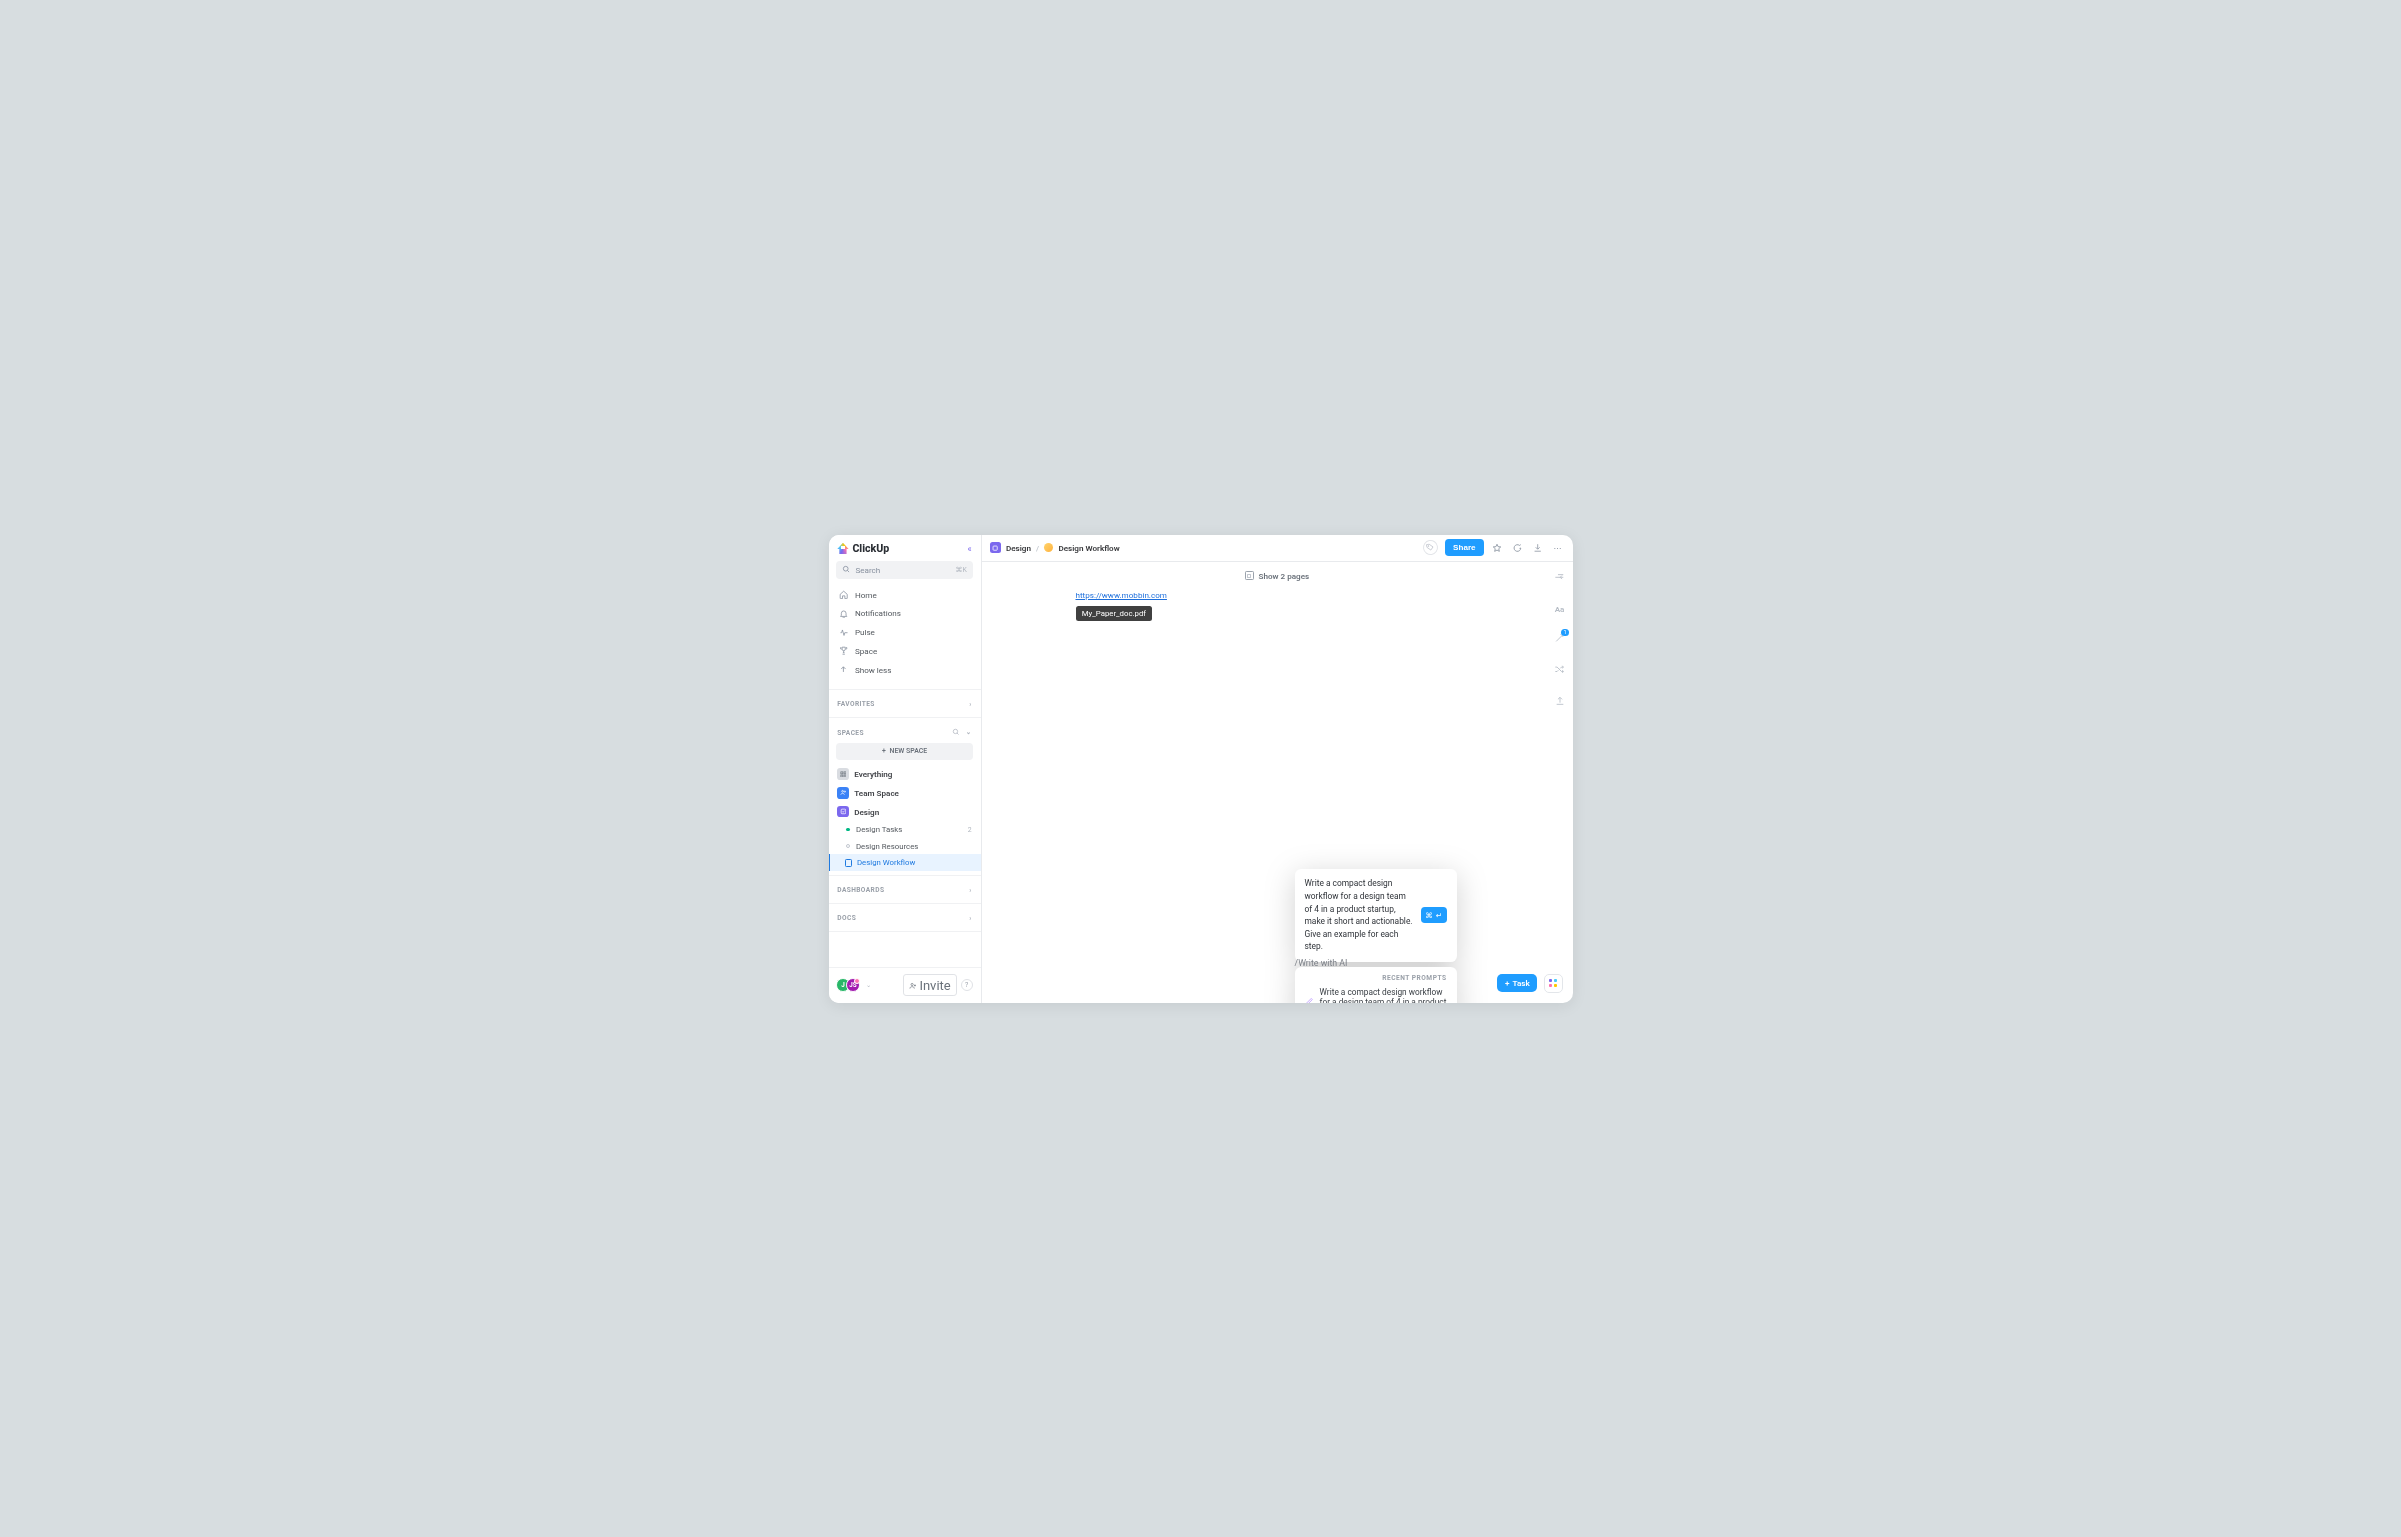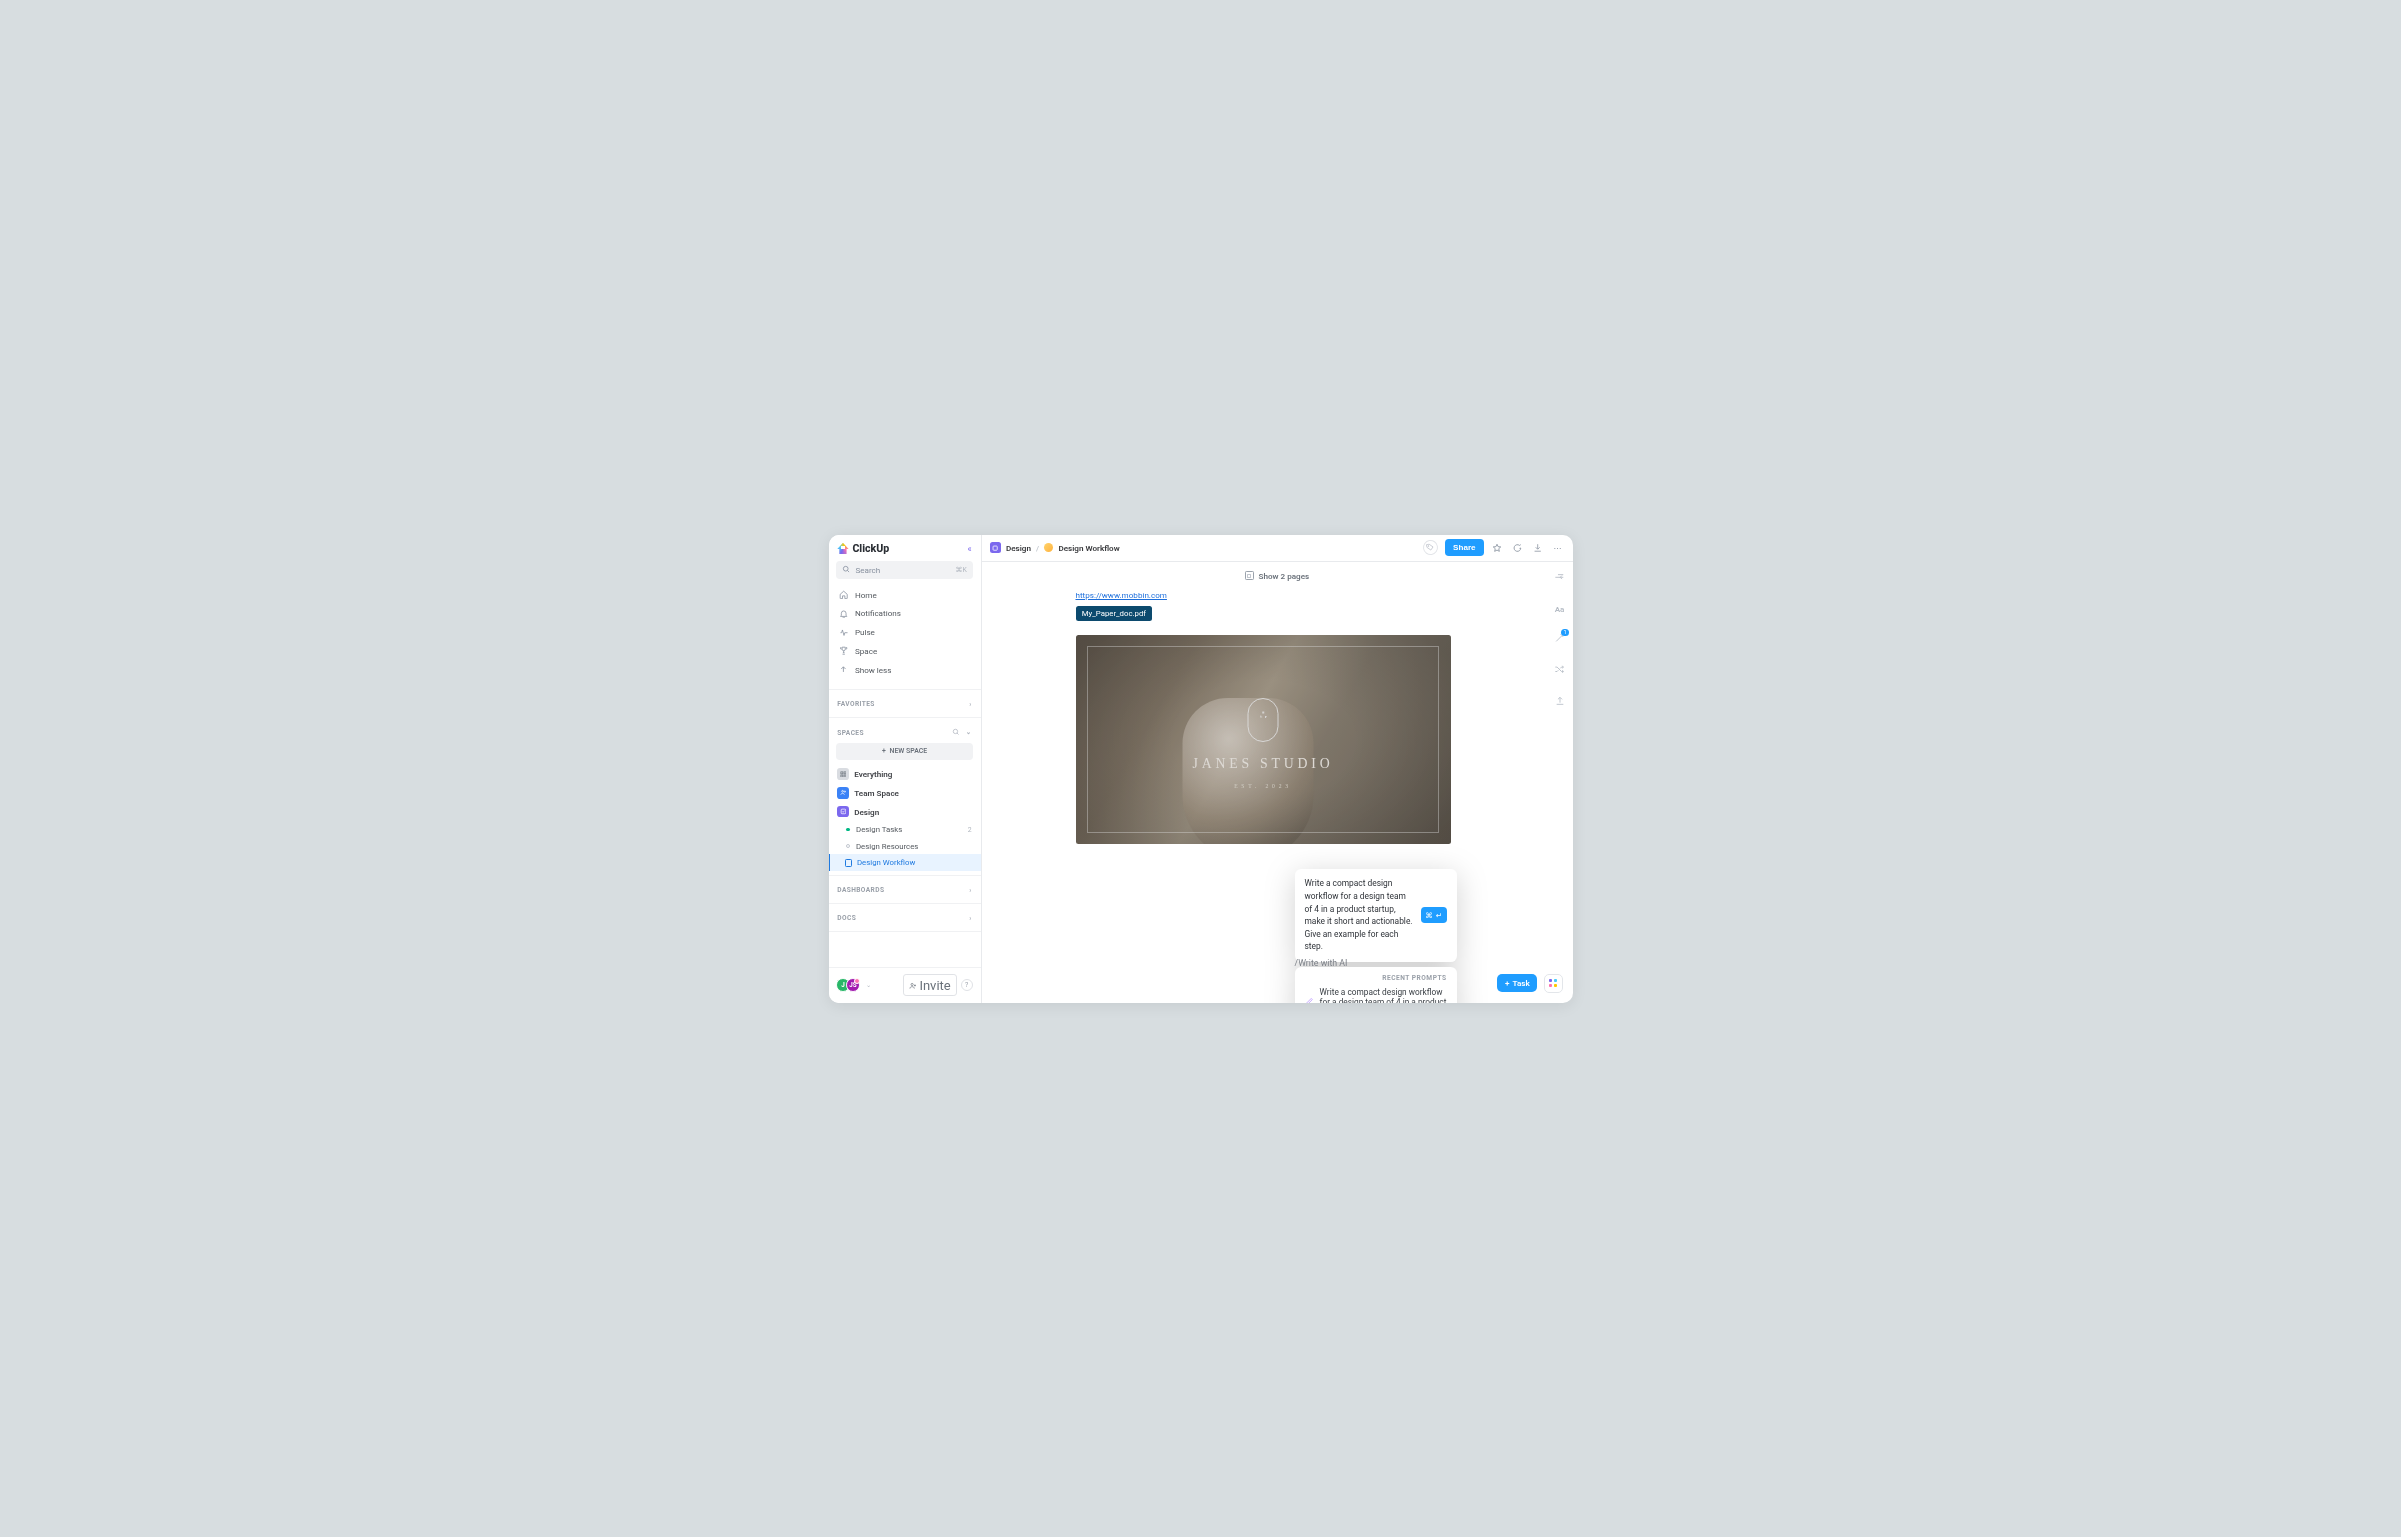--- a/index.html
+++ b/index.html
@@ -160,21 +160,21 @@
 .code-block{
   background:#fafafb;border-radius:0 0 3.8px 3.8px;padding:6.3px 11.3px 11.3px 11.3px;
   font-family:ui-monospace,"SF Mono",Menlo,Consolas,monospace;
   font-size:7.8px;color:#666;line-height:1.7;white-space:pre;
   margin-bottom:12.5px;width:375px;
 }
 .code-block .tag{color:#888;}
 .code-block .txt{color:#222;}
 .link-line a{color:#1d6fdc;text-decoration:underline;}
 .file-pill{
-  display:inline-block;margin-top:6.3px;background:#0c4a6e;color:#fff;
+  display:inline-block;margin-top:6.3px;background:#404040;color:#fff;
   padding:3.1px 6.3px;border-radius:2.5px;font-size:7.8px;cursor:pointer;
 }
 .hero-image{
   margin-top:13.8px;width:375px;height:209px;border-radius:2.5px;
   background:
    radial-gradient(ellipse 60% 70% at 50% 50%, rgba(255,255,255,0) 40%, rgba(0,0,0,.18) 100%),
    linear-gradient(120deg,#706558 0%,#8a7d6c 25%,#b0a491 45%,#8f8576 62%,#6f665a 100%);
   position:relative;overflow:hidden;
   filter:brightness(.88) contrast(.96);
 }
@@ -470,27 +470,20 @@
       <span style="font-weight:600;">Show 2 pages</span>
     </div>
 
     <div class="doc-body">
 
       <div class="link-line">
         <a>https://www.mobbin.com</a>
       </div>
       <span class="file-pill">My_Paper_doc.pdf</span>
 
-      <div class="hero-image">
-        <div class="hero-photo"></div>
-        <div class="hero-frame"></div>
-        <div class="hero-logo"></div>
-        <div class="hero-title">JANES STUDIO</div>
-        <div class="hero-sub">EST. 2023</div>
-      </div>
     </div>
 
     <div class="ai-overlay">
       <div class="ai-box">
         <div class="ai-text">Write a compact design workflow for a design team of 4 in a product startup, make it short and actionable. Give an example for each step.</div>
         <div class="ai-submit">⌘ ↵</div>
       </div>
       <div class="ai-recent">
         <div class="ai-recent-hdr">RECENT PROMPTS</div>
         <div class="ai-recent-row">

